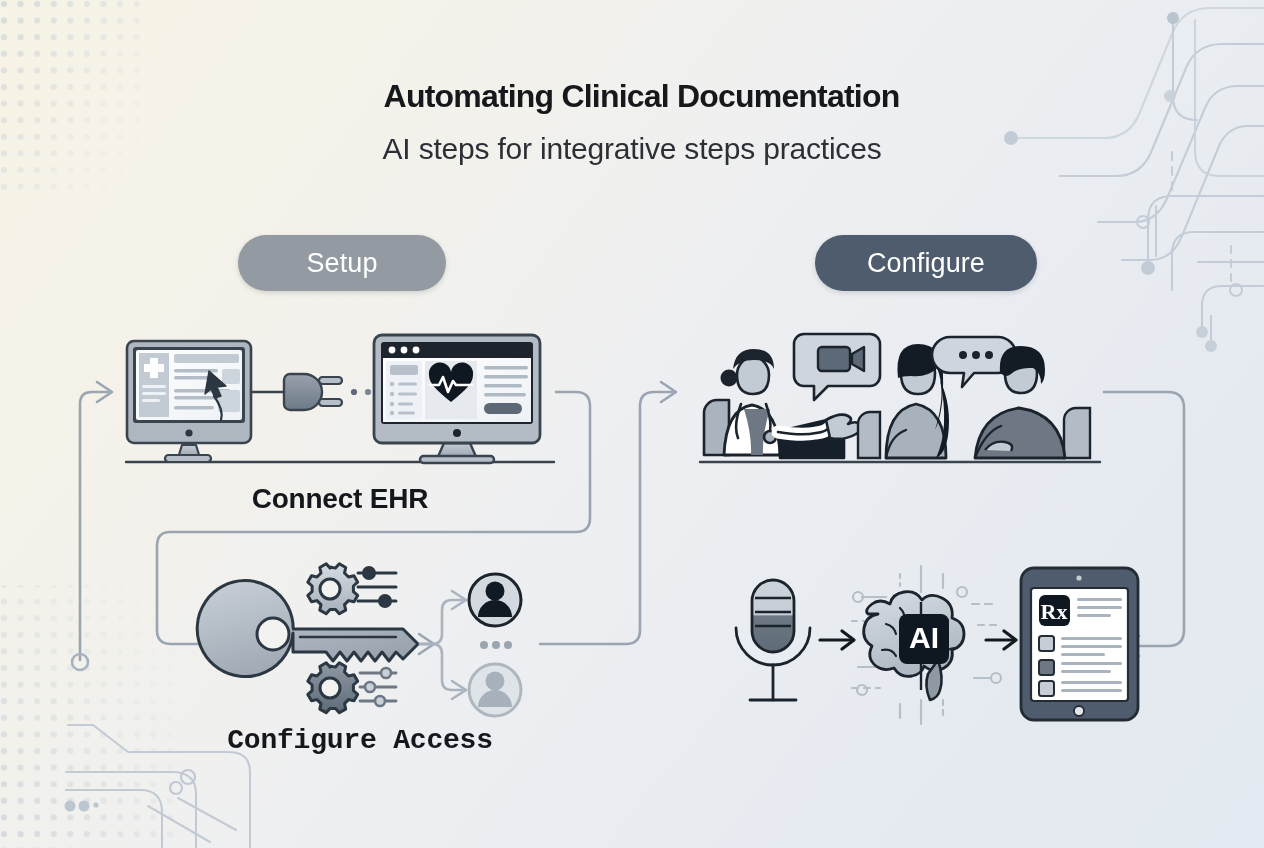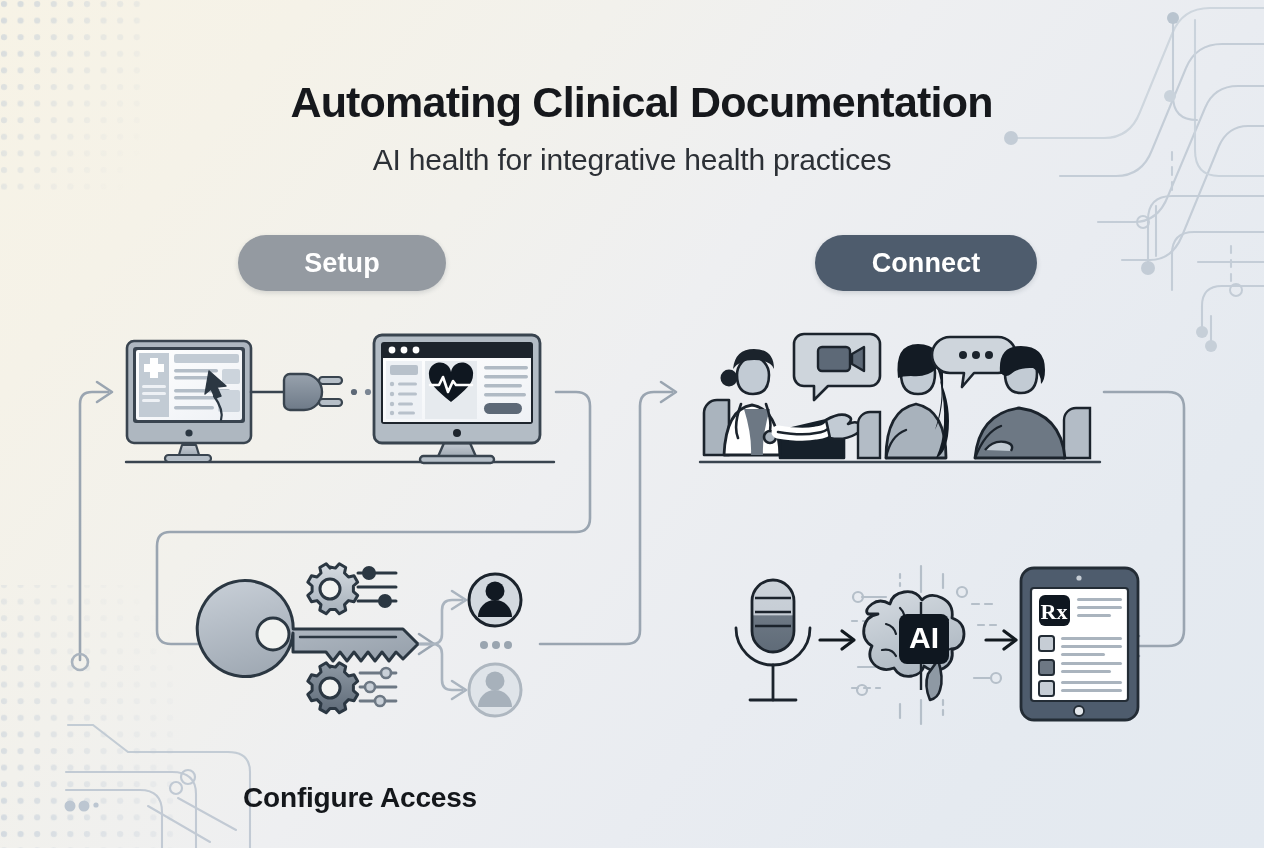--- a/index.html
+++ b/index.html
@@ -19,44 +19,44 @@
         #e9ecf1 66%,
         #e5eaf0 82%,
         #e3e9f0 100%);
   }
   .layer { position:absolute; inset:0; }
   svg.layer { width:1264px; height:848px; display:block; }
 
   
   .header { position:absolute; left:0; top:0; width:1264px; text-align:center; }
   .title {
-    font-size:43px; font-weight:bold; color:#16181c;
+    font-size:32px; font-weight:bold; color:#16181c;
     letter-spacing:-0.8px; margin-top:80px; line-height:1.05;margin-left:19px;
   }
   .subtitle {
     font-size:30px; color:#2c3036; margin-top:18px; letter-spacing:-0.2px;
   }
 
   
   .pill {
     position:absolute; display:flex; align-items:center; justify-content:center;
     height:56px; border-radius:28px; color:#ffffff;
-    font-size:27px; font-weight:bold; letter-spacing:0.1px;
+    font-size:27px; font-weight:normal; letter-spacing:0.1px;
     box-shadow:0 2px 5px rgba(40,50,65,0.16);
   }
   .pill-setup { left:238px; top:235px; width:208px; background:#949aa1; }
   .pill-workflow { left:815px; top:235px; width:222px; background:#4e5c6d; }
 
   
   .step-label {
     position:absolute; text-align:center; font-size:28px; font-weight:bold;
     color:#14171b; letter-spacing:-0.2px;
   }
   .lbl-1 { left:140px; top:483px; width:400px; }
-  .lbl-2 { left:160px; top:782px; width:400px; }
+  .lbl-2 { left:160px; top:725px; width:400px;font-family:Liberation Mono, monospace; }
   .lbl-3 { left:723px; top:483px; width:400px; }
   .lbl-4 { left:731px; top:745px; width:400px; }
 </style>
 </head>
 <body>
 
 <div id="stage">
 
   <svg class="layer" viewBox="0 0 1264 848">
     <defs>
@@ -480,21 +480,22 @@
       <rect x="1039" y="681" width="15" height="15" rx="2.5" fill="#c6cdd5" stroke="#232c35" stroke-width="2"></rect>
       <g fill="#aab4be">
         <rect x="1061" y="681" width="61" height="3" rx="1.5"></rect>
         <rect x="1061" y="689" width="61" height="3" rx="1.5"></rect>
       </g>
     </g>
   </svg>
 
   <div class="header">
     <div class="title">Automating Clinical Documentation</div>
-    <div class="subtitle">AI health for integrative health practices</div>
+    <div class="subtitle">AI steps for integrative steps practices</div>
   </div>
 
   <div class="pill pill-setup">Setup</div>
-  <div class="pill pill-workflow">Connect</div>
-
+  <div class="pill pill-workflow">Configure</div>
+
+  <div class="step-label lbl-1">Connect EHR</div>
   <div class="step-label lbl-2">Configure Access</div>
 
 </div>
 
 </body></html>

